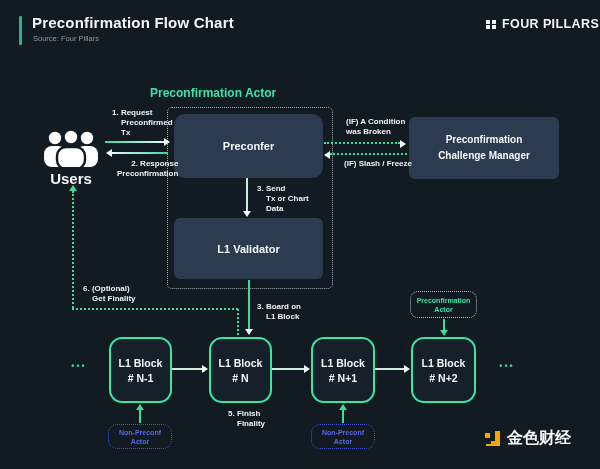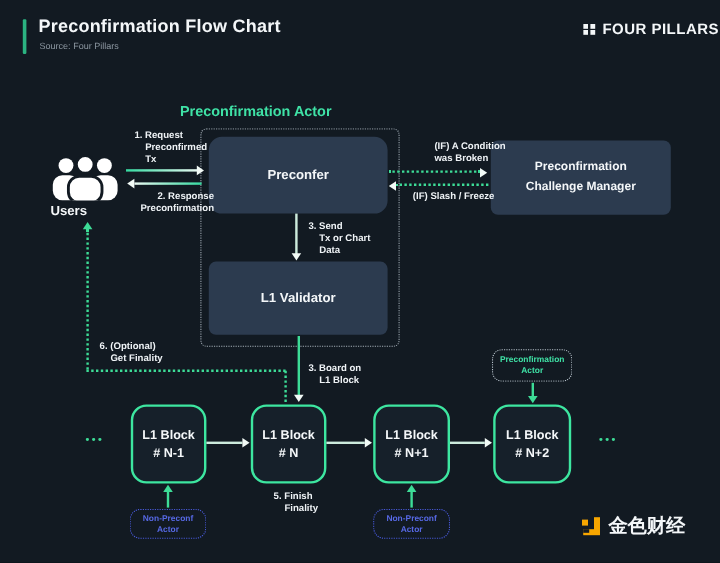--- a/index.html
+++ b/index.html
@@ -23,39 +23,39 @@
   .challenge{left:409px;top:117px;width:150px;height:62px;font-size:10px;line-height:16px;}
   
   .lbl{color:#EFF3F6;font-weight:bold;font-size:8px;line-height:10px;display:flex;flex-direction:column;}
   .lbl .cont{margin-left:9px;}
   .lbl-step1{left:112px;top:108px;}
   .lbl-step2{left:108px;top:159px;align-items:flex-end;}
   .lbl-step3{left:257px;top:184px;}
   .lbl-step4{left:257px;top:302px;}
   .lbl-step5{left:228px;top:409px;}
   .lbl-step6{left:83px;top:284px;}
-  .lbl-cond{left:362px;top:117px;}
+  .lbl-cond{left:346px;top:117px;}
   .lbl-slash{left:344px;top:159px;}
   
   .line-h{height:2px;background:#CDEBDD;}
   .line-v{width:2px;background:#CDEBDD;}
   .grad-r{background:linear-gradient(90deg,#35D9A0,#EAF9F2);}
   .grad-l{background:linear-gradient(90deg,#EAF9F2,#35D9A0);}
   .green-v{width:2px;background:#3DDC97;}
   .dot-h{height:0;border-top:2px dotted #3DDC97;}
   .dot-v{width:0;border-left:2px dotted #3DDC97;}
   .tri{width:0;height:0;}
   .tri-r{border-top:4px solid transparent;border-bottom:4px solid transparent;border-left:6px solid #F2FAF6;}
   .tri-l{border-top:4px solid transparent;border-bottom:4px solid transparent;border-right:6px solid #F2FAF6;}
   .tri-d{border-left:4px solid transparent;border-right:4px solid transparent;border-top:6px solid #F2FAF6;}
   .tri-u{border-left:4px solid transparent;border-right:4px solid transparent;border-bottom:6px solid #F2FAF6;}
   .g.tri-u{border-bottom-color:#3DDC97;}
   .g.tri-d{border-top-color:#3DDC97;}
   
-  .users-label{left:42px;top:170px;width:58px;font-size:11px;font-weight:bold;color:#F4F7F9;}
+  .users-label{left:42px;top:170px;width:58px;text-align:center;font-size:15px;font-weight:bold;color:#F4F7F9;}
   
   .l1block{box-sizing:border-box;top:337px;height:66px;border:2px solid #3DE6A0;border-radius:13px;background:#16202A;
     display:flex;flex-direction:column;align-items:center;justify-content:center;gap:3px;
     color:#F4F7F9;font-weight:bold;font-size:10.5px;}
   .ellipsis{top:361px;width:30px;text-align:center;color:#3DDC97;font-size:9px;font-weight:bold;letter-spacing:2px;}
   
   .actor-tag{box-sizing:border-box;left:410px;top:291px;width:67px;height:27px;border:1px dotted #B4BFC8;border-radius:8px;
     display:flex;flex-direction:column;align-items:center;justify-content:center;
     color:#3FE2A6;font-size:7px;font-weight:bold;line-height:9px;}
   .nonpre{box-sizing:border-box;top:424px;width:64px;height:25px;border:1px dotted #4758D6;border-radius:9px;

